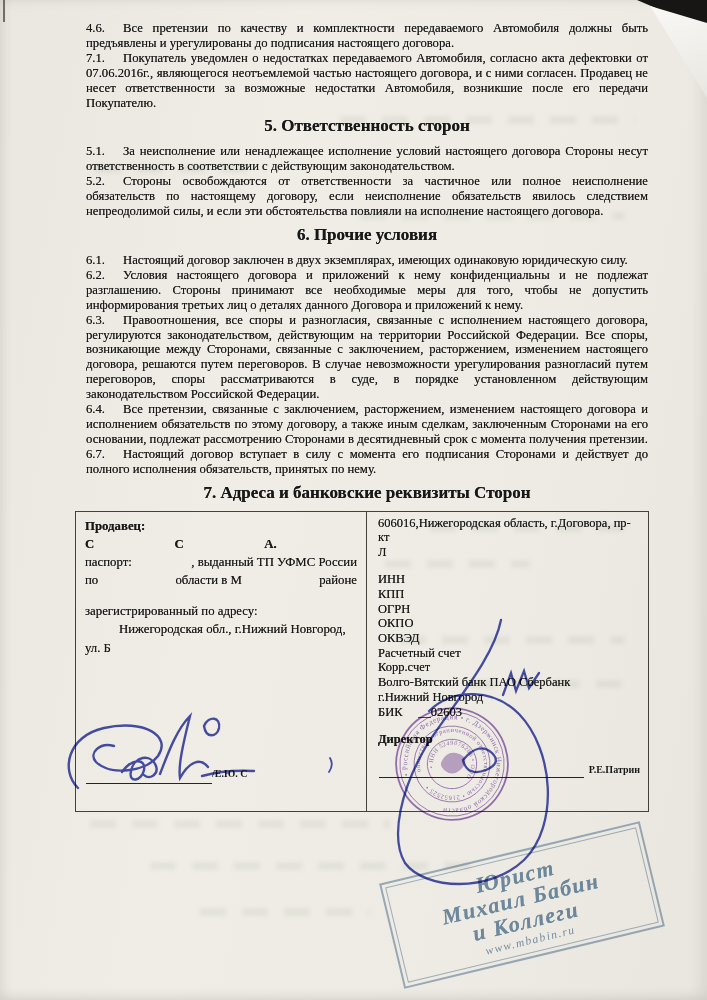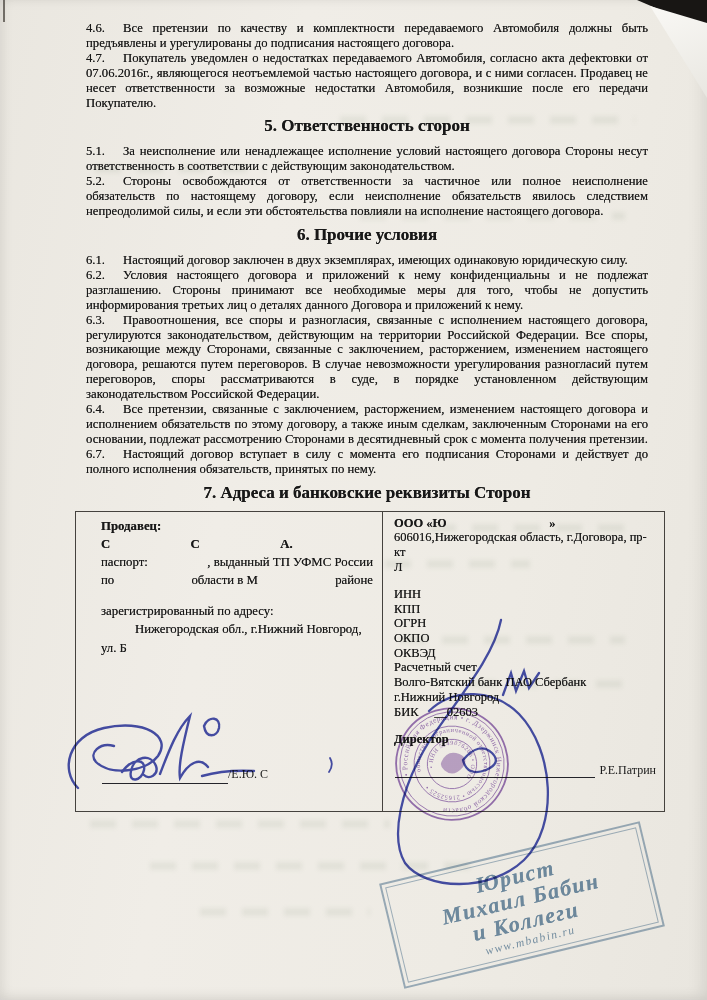--- a/index.html
+++ b/index.html
@@ -18,30 +18,30 @@
   .bleed{position:absolute;height:8px;filter:blur(2px);opacity:.5;pointer-events:none;
     background:repeating-linear-gradient(90deg,rgba(125,140,115,.22) 0 26px,transparent 26px 42px);}
   
   .content{position:absolute;left:86px;top:21px;width:562px;z-index:5;}
   .clause{margin:0;text-align:justify;font-size:12.7px;line-height:14.9px;font-weight:500;
     text-shadow:0 0 .4px rgba(20,20,20,.7);}
   .cnum{display:inline-block;width:37px;}
   .sec-h{font-size:17px;font-weight:bold;text-align:center;margin:6px 0 8px;text-shadow:0 0 .4px rgba(10,10,10,.8);}
   
   .reqs-table{position:relative;display:flex;margin:3px 0 0 -11px;width:572px;height:299px;
-    border:1.5px solid #45423e;background:transparent;padding-left:16px;}
+    border:1.5px solid #45423e;background:transparent;}
   .cell{position:relative;box-sizing:border-box;}
   .cell.seller{width:291px;border-right:1.2px solid #45423e;padding:5px 9px 4px 9px;
     font-size:12.8px;line-height:18.2px;}
   .cell.buyer{flex:1;padding:4px 6px 4px 11px;font-size:12.5px;line-height:14.7px;}
   .tline{min-height:1em;text-shadow:0 0 .4px rgba(20,20,20,.7);}
   .tline.b{font-weight:bold;}
   .tline.spread{display:flex;justify-content:space-between;}
   .tline.ind{padding-left:34px;}
-  .sig-row{position:absolute;display:flex;align-items:flex-end;font-weight:normal;font-size:12px;}
+  .sig-row{position:absolute;display:flex;align-items:flex-end;font-weight:bold;font-size:10px;}
   .sig-row .sline{border-bottom:1.4px solid #24242a;height:2px;}
   .sig-row.seller-sig{left:10px;bottom:27px;}
   .sig-row.seller-sig .sline{width:126px;}
   .sig-row.buyer-sig{left:12px;right:8px;bottom:33px;}
   .sig-row.buyer-sig .sline{flex:1;margin-right:5px;}
   
   .sig-svg{position:absolute;z-index:20;mix-blend-mode:multiply;}
   .round-stamp{position:absolute;left:388px;top:700px;width:128px;height:128px;z-index:15;
     transform:rotate(-17deg);mix-blend-mode:multiply;opacity:.85;}
   .law-stamp{position:absolute;left:388px;top:851px;width:264px;height:104px;z-index:12;
@@ -65,21 +65,21 @@
   <div class="bleed" style="left:430px;top:524px;width:195px;"></div>
   <div class="bleed" style="left:385px;top:560px;width:145px;"></div>
   <div class="bleed" style="left:400px;top:636px;width:225px;"></div>
   <div class="bleed" style="left:470px;top:680px;width:160px;"></div>
   <div class="bleed" style="left:90px;top:820px;width:300px;"></div>
   <div class="bleed" style="left:150px;top:862px;width:320px;"></div>
   <div class="bleed" style="left:200px;top:908px;width:170px;"></div>
 
   <div class="content">
     <p class="clause"><span class="cnum">4.6.</span><span>Все претензии по качеству и комплектности передаваемого Автомобиля должны быть предъявлены и урегулированы до подписания настоящего договора.</span></p>
-    <p class="clause"><span class="cnum">4.7.</span><span>Покупатель уведомлен о недостатках передаваемого Автомобиля, согласно акта дефектовки от 07.06.2016г., являющегося неотъемлемой частью настоящего договора, и с ними согласен. Продавец не несет ответственности за возможные недостатки Автомобиля, возникшие после его передачи Покупателю.</span></p>
+    <p class="clause"><span class="cnum">7.1.</span><span>Покупатель уведомлен о недостатках передаваемого Автомобиля, согласно акта дефектовки от 07.06.2016г., являющегося неотъемлемой частью настоящего договора, и с ними согласен. Продавец не несет ответственности за возможные недостатки Автомобиля, возникшие после его передачи Покупателю.</span></p>
 
     <div class="sec-h">5. Ответственность сторон</div>
     <p class="clause"><span class="cnum">5.1.</span><span>За неисполнение или ненадлежащее исполнение условий настоящего договора Стороны несут ответственность в соответствии с действующим законодательством.</span></p>
     <p class="clause"><span class="cnum">5.2.</span><span>Стороны освобождаются от ответственности за частичное или полное неисполнение обязательств по настоящему договору, если неисполнение обязательств явилось следствием непреодолимой силы, и если эти обстоятельства повлияли на исполнение настоящего договора.</span></p>
 
     <div class="sec-h">6. Прочие условия</div>
     <p class="clause"><span class="cnum">6.1.</span><span>Настоящий договор заключен в двух экземплярах, имеющих одинаковую юридическую силу.</span></p>
     <p class="clause"><span class="cnum">6.2.</span><span>Условия настоящего договора и приложений к нему конфиденциальны и не подлежат разглашению. Стороны принимают все необходимые меры для того, чтобы не допустить информирования третьих лиц о деталях данного Договора и приложений к нему.</span></p>
     <p class="clause"><span class="cnum">6.3.</span><span>Правоотношения, все споры и разногласия, связанные с исполнением настоящего договора, регулируются законодательством, действующим на территории Российской Федерации. Все споры, возникающие между Сторонами, связанные с заключением, расторжением, изменением настоящего договора, решаются путем переговоров. В случае невозможности урегулирования разногласий путем переговоров, споры рассматриваются в суде, в порядке установленном действующим законодательством Российской Федерации.</span></p>
     <p class="clause"><span class="cnum">6.4.</span><span>Все претензии, связанные с заключением, расторжением, изменением настоящего договора и исполнением обязательств по этому договору, а также иным сделкам, заключенным Сторонами на его основании, подлежат рассмотрению Сторонами в десятидневный срок с момента получения претензии.</span></p>
@@ -111,34 +111,30 @@
             <div class="tline ind">Нижегородская обл., г.Нижний Новгород,</div>
             <div class="tline">ул. Б</div>
           </div>
         <div class="sig-row seller-sig">
           <span class="sline"></span>
           <span>/Е.Ю. С</span>
         </div>
       </div>
       <div class="cell buyer">
         <div>
-            <div class="tline b spread">
-              <span>ООО «Ю</span>
-              <span>»</span>
-              <span></span>
-            </div>
             <div class="tline">606016,Нижегородская область, г.Договора, пр-кт</div>
             <div class="tline">Л</div>
             <div class="tline"></div>
             <div class="tline">ИНН</div>
             <div class="tline">КПП</div>
             <div class="tline">ОГРН</div>
             <div class="tline">ОКПО</div>
             <div class="tline">ОКВЭД</div>
             <div class="tline">Расчетный счет</div>
+            <div class="tline">Корр.счет</div>
             <div class="tline">Волго-Вятский банк ПАО Сбербанк</div>
             <div class="tline">г.Нижний Новгород</div>
             <div class="tline">БИК&nbsp;&nbsp;&nbsp;&nbsp;&nbsp;__02603</div>
             <div class="tline"></div>
             <div class="tline b">Директор</div>
           </div>
         <div class="sig-row buyer-sig">
           <span class="sline"></span>
           <span>Р.Е.Патрин</span>
         </div>

